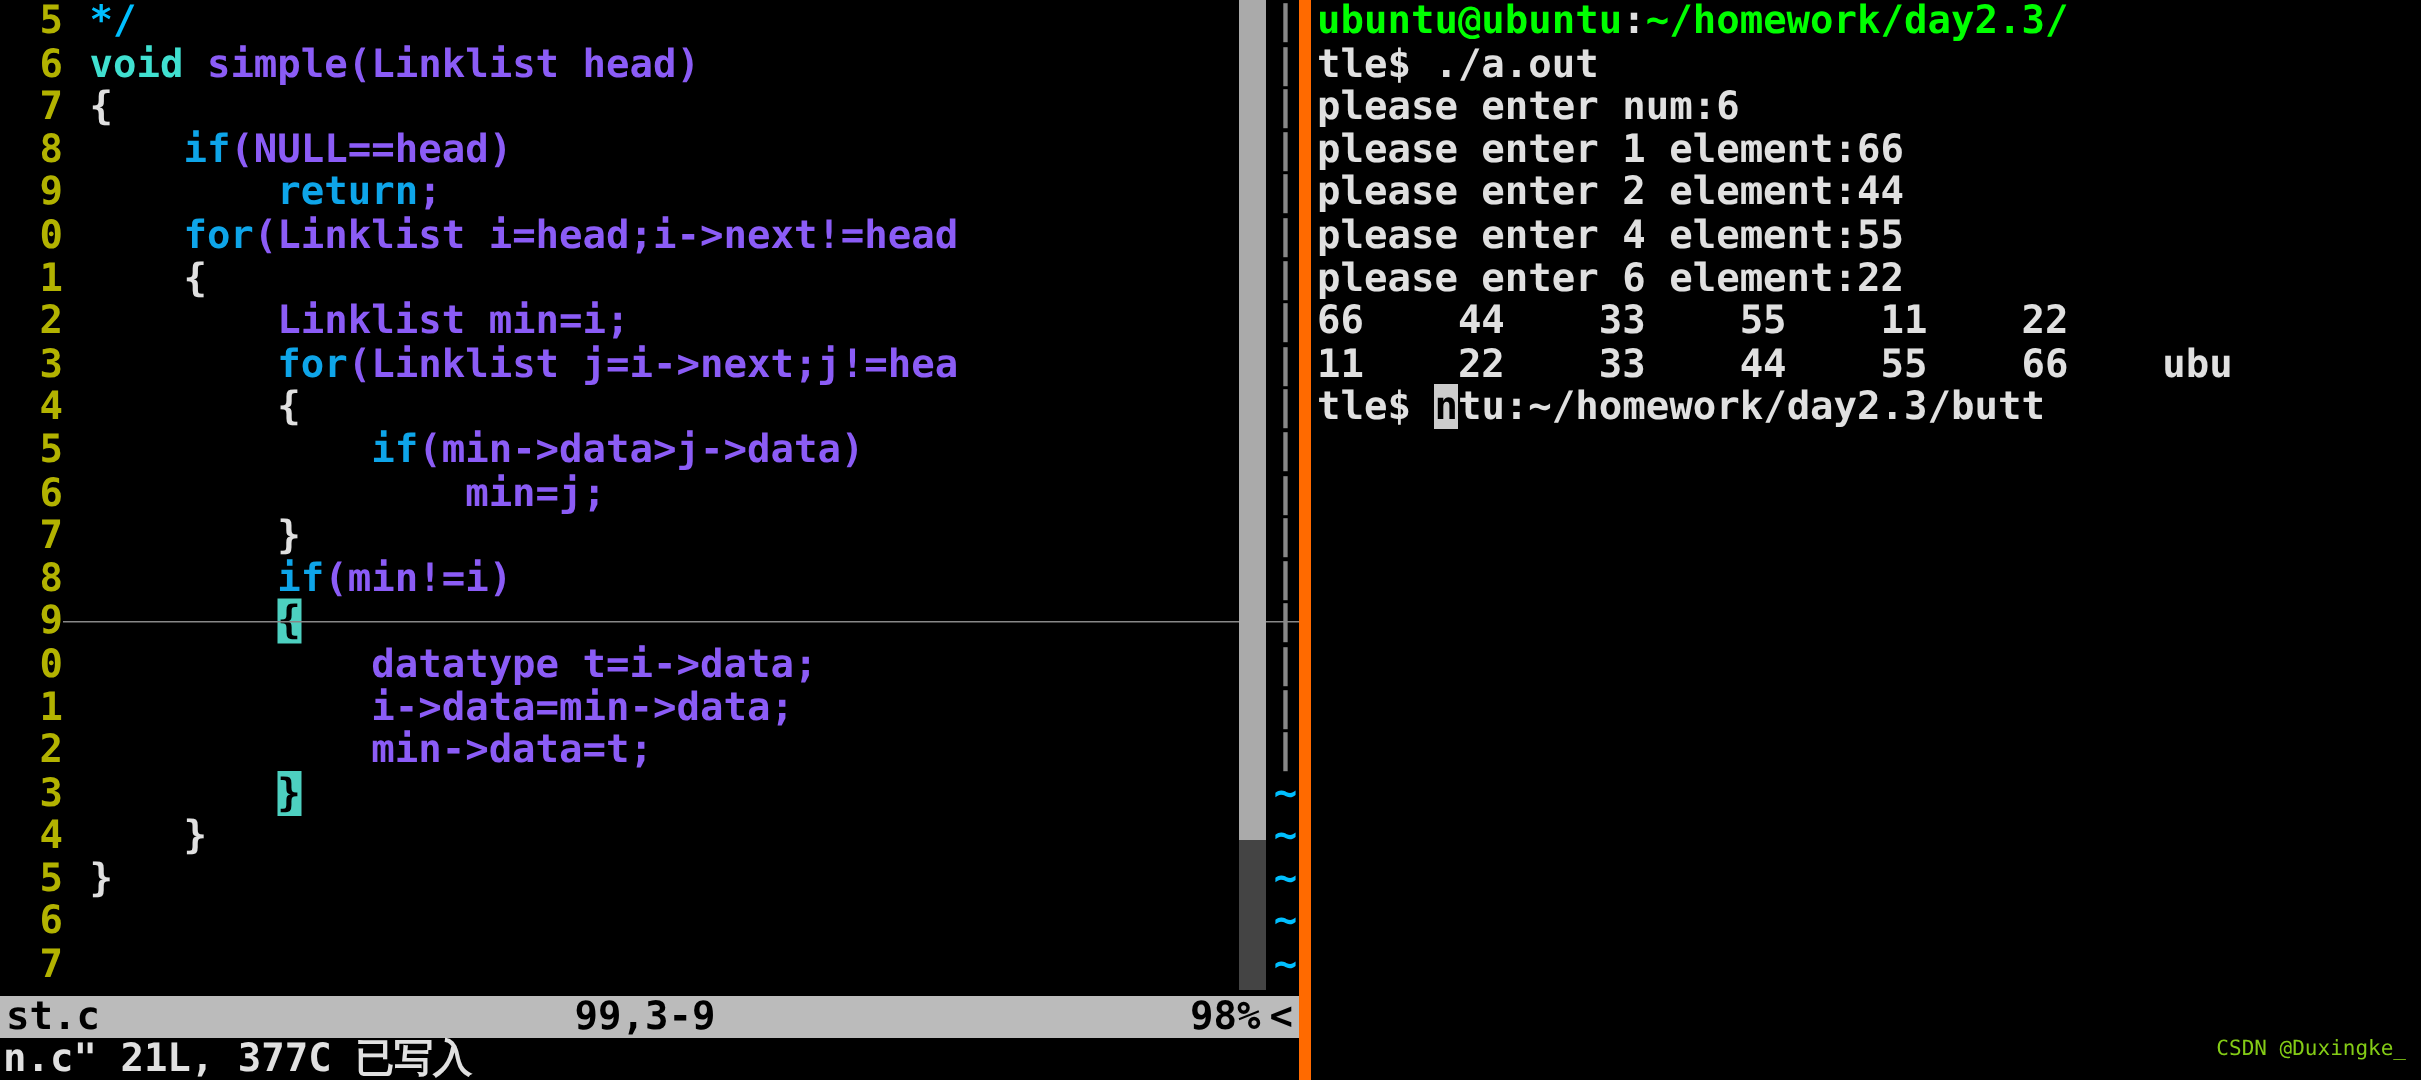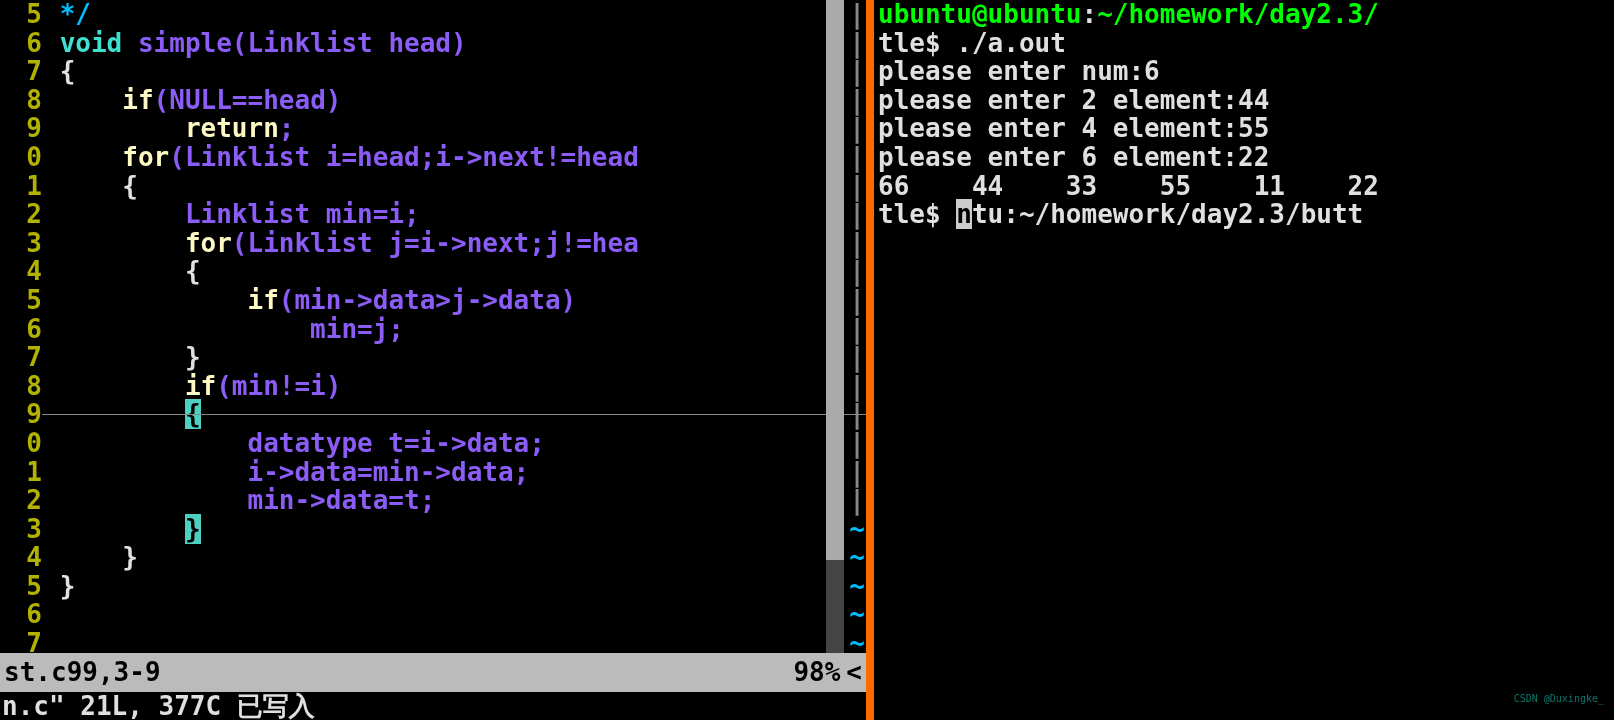--- a/index.html
+++ b/index.html
@@ -3,44 +3,44 @@
 <meta charset="utf-8">
 <style>
   html,body{margin:0;padding:0;width:1614px;height:720px;overflow:hidden;background:#000;font-family:'DejaVu Sans Mono','Courier New',monospace;font-size:26px;font-weight:bold;line-height:28.6px}
   .root{display:flex;height:720px;width:1614px}
   .left-pane{width:866px;height:720px;position:relative;background:#000;overflow:hidden}
   .orange-sep{width:8px;height:720px;background:#ff6a00}
   .right-pane{flex:1;height:720px;background:#000;overflow:hidden;padding-left:4px;position:relative}
   
   .gutter{color:#b2b200;width:42px;display:inline-block;text-align:right;padding-right:2px;vertical-align:top}
   .code-row{white-space:pre;height:28.6px;color:#e0e0e0}
-  .kw   {color:#fef9c3}
+  .kw   {color:#0ea5e9}
   .type {color:#40e0d0}
   .ident{color:#8b5cf6}
   .const{color:#8b5cf6}
   .brace{color:#e0e0e0}
   .cmt  {color:#00bfff}
   .cursor-line{position:relative}
   .cursor-line::before{content:'';position:absolute;left:42px;right:0;top:14px;height:1px;background:#888}
   .bracket-hl{background:#4dd0c0;color:#000}
   .left-scroll{position:absolute;top:0;right:22px;width:18px;height:660px;background:#aaa}
   .left-scroll-thumb{position:absolute;left:0;right:0;top:560px;bottom:0;background:#444}
   .left-vsplit{position:absolute;top:0;right:0;width:18px;height:660px;display:flex;flex-direction:column;justify-content:flex-start}
   .vsplit-cell{height:28.6px;color:#888;font-weight:bold;text-align:center}
-  .status-bar{position:absolute;left:0;bottom:28px;width:100%;height:39px;background:#bbb;color:#000;display:flex;align-items:center;padding:0 4px;box-sizing:border-box;font-weight:bold}
+  .status-bar{position:absolute;left:0;bottom:28px;width:100%;height:28px;background:#bbb;color:#000;display:flex;align-items:center;padding:0 4px;box-sizing:border-box;font-weight:bold}
   .status-file{flex:0 0 auto}
-  .status-pos{flex:1;text-align:left}
+  .status-pos{flex:1;text-align:center}
   .status-pct{flex:0 0 auto;padding-right:6px}
   .status-lt{flex:0 0 auto;color:#000}
   .cmd-line{position:absolute;left:0;bottom:0;height:28px;color:#e0e0e0;white-space:pre;padding-left:2px}
   
   .term-row{white-space:pre;color:#e0e0e0;height:28.6px}
   .tgrn{color:#00ff00}
   .tcur{background:#ccc;color:#000}
-  .watermark{position:absolute;right:10px;bottom:6px;color:#0f766e;font-size:10px;font-weight:normal}
+  .watermark{position:absolute;right:10px;bottom:6px;color:#84cc16;font-size:14px;font-weight:normal}
 </style>
 </head>
 <body>
 
 <div class="root">
 
   <div class="left-pane">
     <div id="code-area">
         <div class="code-row"><span class="gutter">5</span><span class="cmt"> */</span></div>
         <div class="code-row"><span class="gutter">6</span><span class="type"> void</span><span class="ident"> simple(Linklist head)</span></div>
@@ -105,22 +105,24 @@
     <div class="cmd-line">n.c" 21L, 377C 已写入</div>
   </div>
 
   <div class="orange-sep"></div>
 
   <div class="right-pane">
     <div id="term-area">
         <div class="term-row"><span class="tgrn">ubuntu@ubuntu</span><span>:</span><span class="tgrn">~/homework/day2.3/</span></div>
         <div class="term-row"><span>tle$ ./a.out</span></div>
         <div class="term-row"><span>please enter num:6</span></div>
+        <div class="term-row"><span>please enter 1 element:66</span></div>
         <div class="term-row"><span>please enter 2 element:44</span></div>
         <div class="term-row"><span>please enter 4 element:55</span></div>
         <div class="term-row"><span>please enter 6 element:22</span></div>
         <div class="term-row"><span>66    44    33    55    11    22</span></div>
+        <div class="term-row"><span>11    22    33    44    55    66    ubu</span></div>
         <div class="term-row"><span>tle$ </span><span class="tcur">n</span><span>tu:~/homework/day2.3/butt</span></div>
       </div>
     <div class="watermark">CSDN @Duxingke_</div>
   </div>
 
 </div>
 
 </body></html>

